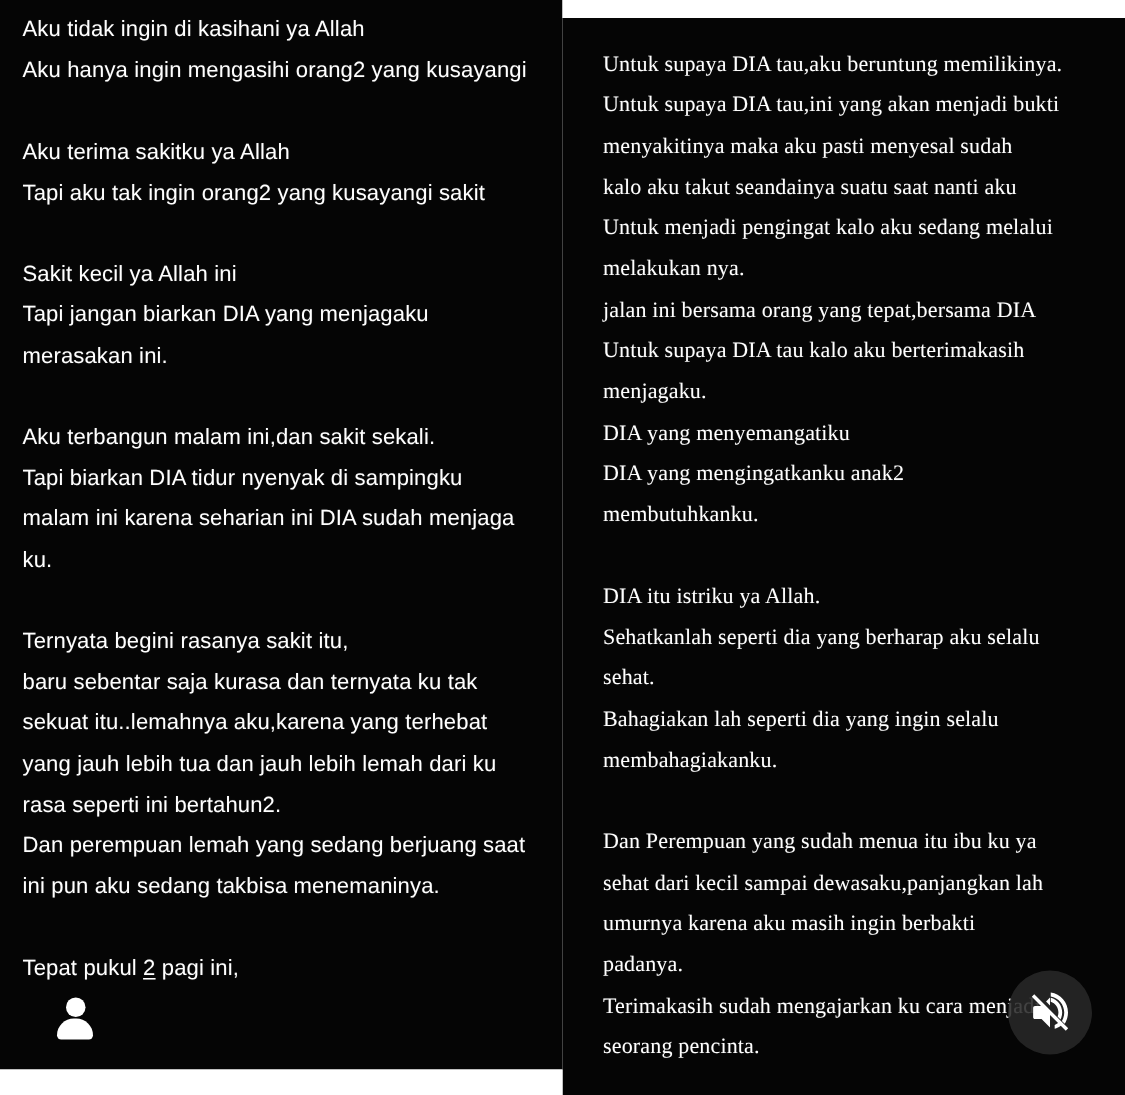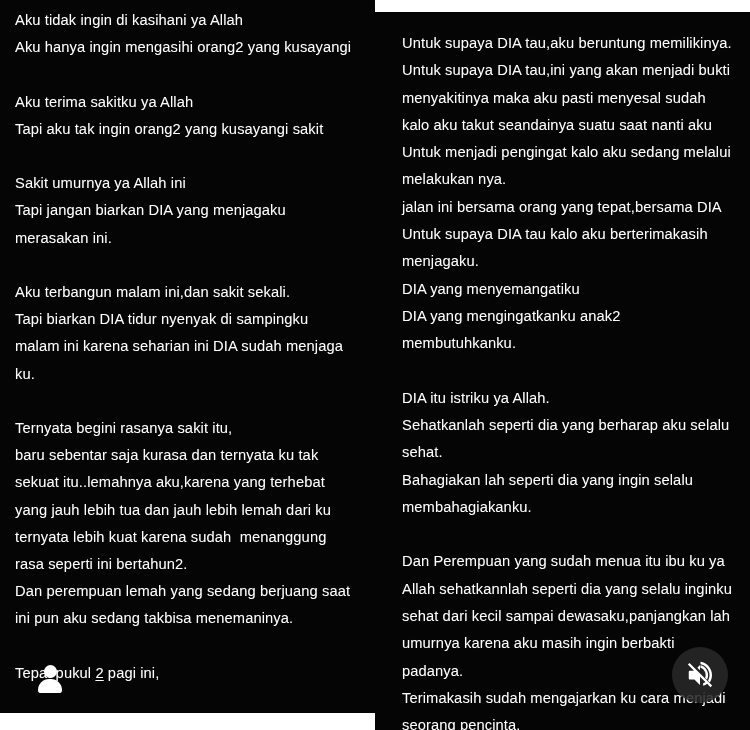--- a/index.html
+++ b/index.html
@@ -30,20 +30,21 @@
     left: 0;
     top: 0;
     width: 375px;
     height: 713px;
   }
   #panel-right {
     left: 375px;
     top: 12px;
     width: 375px;
     height: 718px;
+    font-family: Liberation Serif, serif;
   }
 
   
   .text-body {
     position: absolute;
     left: 0;
     top: 0;
     width: 100%;
     box-sizing: border-box;
     color: #ffffff;
@@ -144,34 +145,33 @@
 <div class="stage">
 
   <div class="panel" id="panel-left">
     <div class="text-body" id="text-left">
         <div class="line">Aku tidak ingin di kasihani ya Allah</div>
         <div class="line">Aku hanya ingin mengasihi orang2 yang kusayangi</div>
         <div class="line blank">&nbsp;</div>
         <div class="line">Aku terima sakitku ya Allah</div>
         <div class="line">Tapi aku tak ingin orang2 yang kusayangi sakit</div>
         <div class="line blank">&nbsp;</div>
-        <div class="line">Sakit umurnya ya Allah ini</div>
+        <div class="line">Sakit kecil ya Allah ini</div>
         <div class="line">Tapi jangan biarkan DIA yang menjagaku</div>
         <div class="line">merasakan ini.</div>
         <div class="line blank">&nbsp;</div>
         <div class="line">Aku terbangun malam ini,dan sakit sekali.</div>
         <div class="line">Tapi biarkan DIA tidur nyenyak di sampingku</div>
         <div class="line">malam ini karena seharian ini DIA sudah menjaga</div>
         <div class="line">ku.</div>
         <div class="line blank">&nbsp;</div>
         <div class="line">Ternyata begini rasanya sakit itu,</div>
         <div class="line">baru sebentar saja kurasa dan ternyata ku tak</div>
         <div class="line">sekuat itu..lemahnya aku,karena yang terhebat</div>
         <div class="line">yang jauh lebih tua dan jauh lebih lemah dari ku</div>
-        <div class="line">ternyata lebih kuat karena sudah  menanggung</div>
         <div class="line">rasa seperti ini bertahun2.</div>
         <div class="line">Dan perempuan lemah yang sedang berjuang saat</div>
         <div class="line">ini pun aku sedang takbisa menemaninya.</div>
         <div class="line blank">&nbsp;</div>
         <div class="line">Tepat pukul <span class="u">2</span> pagi ini,</div>
       </div>
     <div id="avatar-overlay">
       <div class="head"></div>
       <div class="body"></div>
     </div>
@@ -192,21 +192,20 @@
         <div class="line">DIA yang mengingatkanku anak2</div>
         <div class="line">membutuhkanku.</div>
         <div class="line blank">&nbsp;</div>
         <div class="line">DIA itu istriku ya Allah.</div>
         <div class="line">Sehatkanlah seperti dia yang berharap aku selalu</div>
         <div class="line">sehat.</div>
         <div class="line">Bahagiakan lah seperti dia yang ingin selalu</div>
         <div class="line">membahagiakanku.</div>
         <div class="line blank">&nbsp;</div>
         <div class="line">Dan Perempuan yang sudah menua itu ibu ku ya</div>
-        <div class="line">Allah sehatkannlah seperti dia yang selalu inginku</div>
         <div class="line">sehat dari kecil sampai dewasaku,panjangkan lah</div>
         <div class="line">umurnya karena aku masih ingin berbakti</div>
         <div class="line">padanya.</div>
         <div class="line">Terimakasih sudah mengajarkan ku cara menjadi</div>
         <div class="line">seorang pencinta.</div>
       </div>
     <div id="mute-button">
       <svg viewBox="0 0 24 24">
         <path d="M3.6 2.3 L2.3 3.6 L7.2 8.5 L4 8.5 C3.45 8.5 3 8.95 3 9.5 L3 14.5
                  C3 15.05 3.45 15.5 4 15.5 L7.5 15.5 L12 20 L12 13.3 L16.3 17.6

